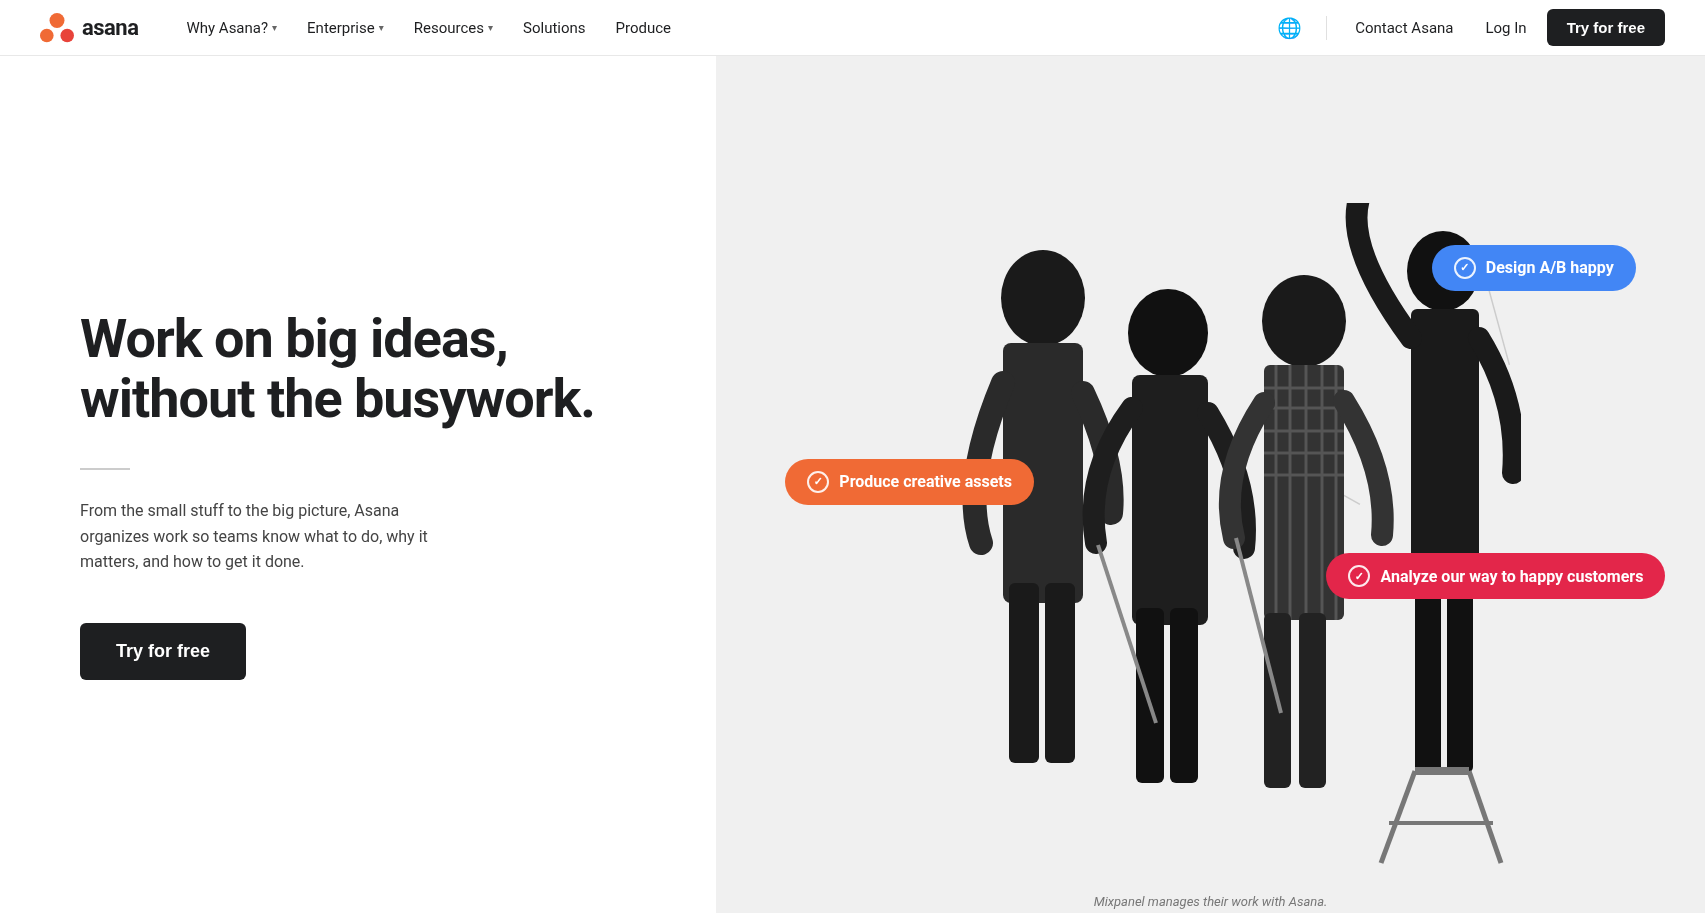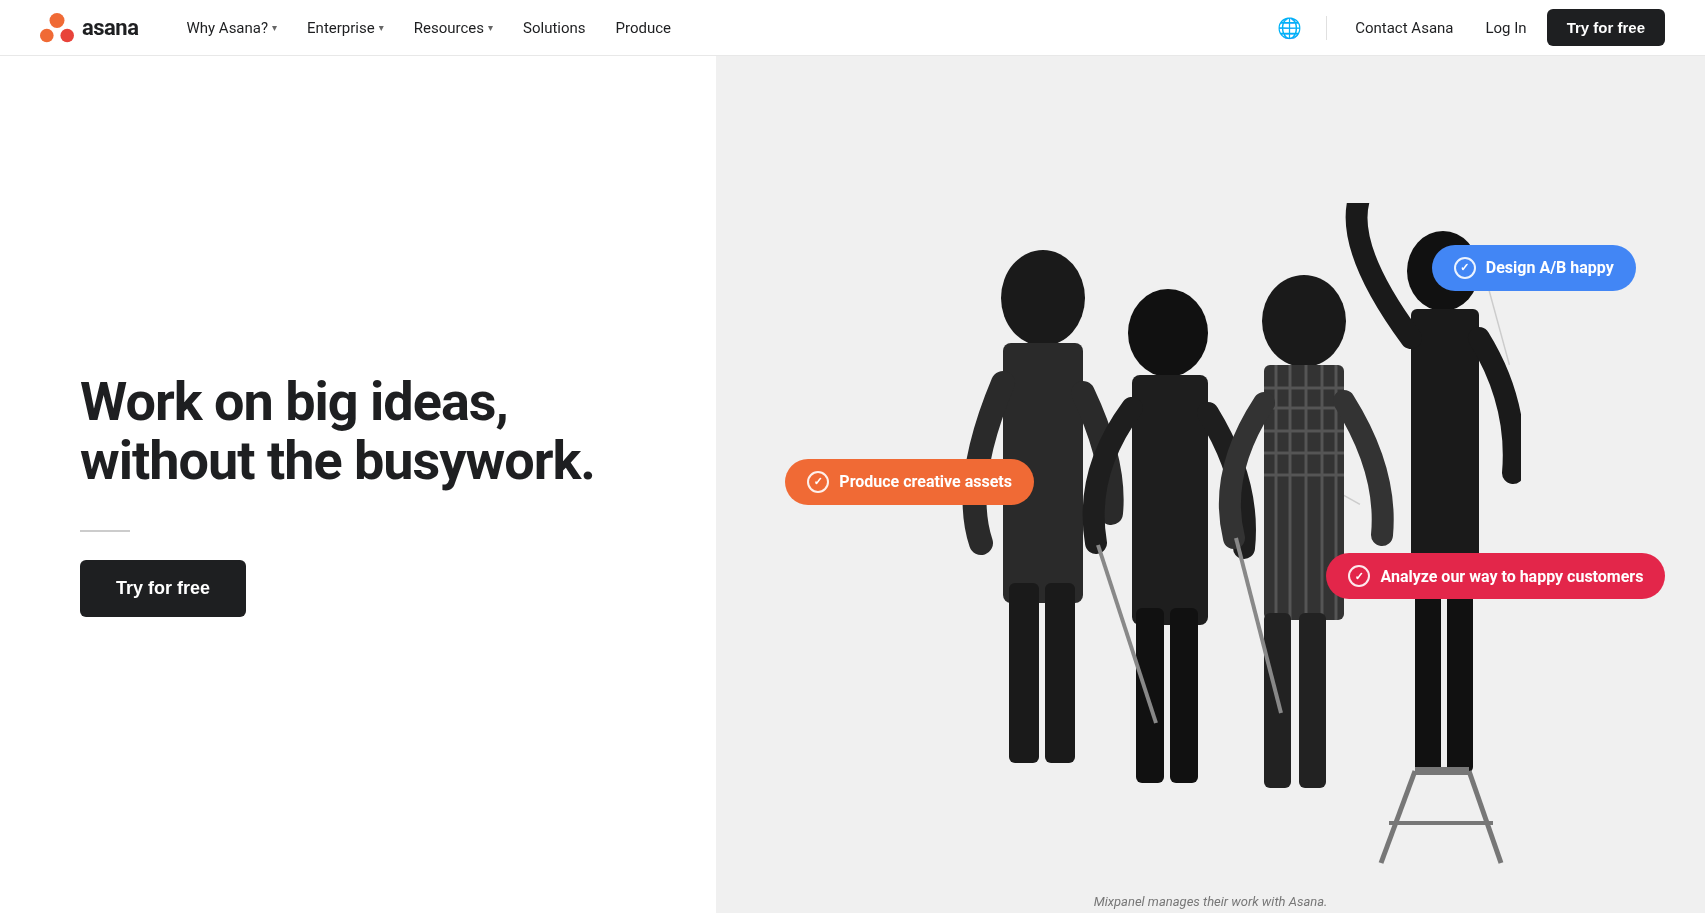--- a/index.html
+++ b/index.html
@@ -262,20 +262,21 @@
 </nav>
 
 <section class="hero">
 
   <div class="hero-left">
     <h1 class="hero-heading">
       <span>Work on big ideas,</span><br>
       <span>without the busywork.</span>
     </h1>
     <div class="hero-divider"></div>
+    <p class="hero-subtext">From the small stuff to the big picture, Asana organizes work so teams know what to do, why it matters, and how to get it done.</p>
     <button class="try-free-btn-hero">Try for free</button>
   </div>
 
   <div class="hero-right">
 
     <svg class="connector-svg" viewBox="0 0 900 860" preserveAspectRatio="xMidYMid meet">
 
       <line x1="520" y1="405" x2="600" y2="450" stroke="#ccc" stroke-width="1.5"></line>
 
       <line x1="720" y1="200" x2="750" y2="310" stroke="#ccc" stroke-width="1.5"></line>

